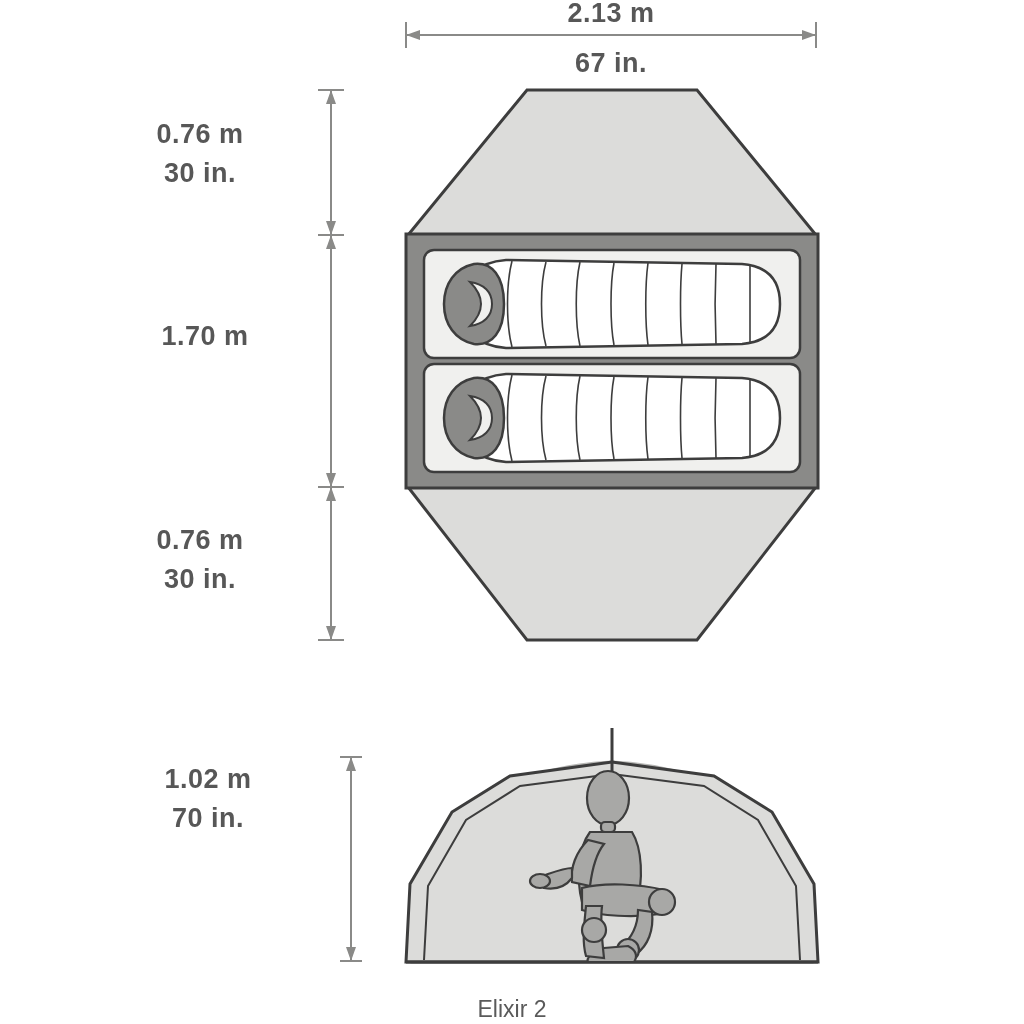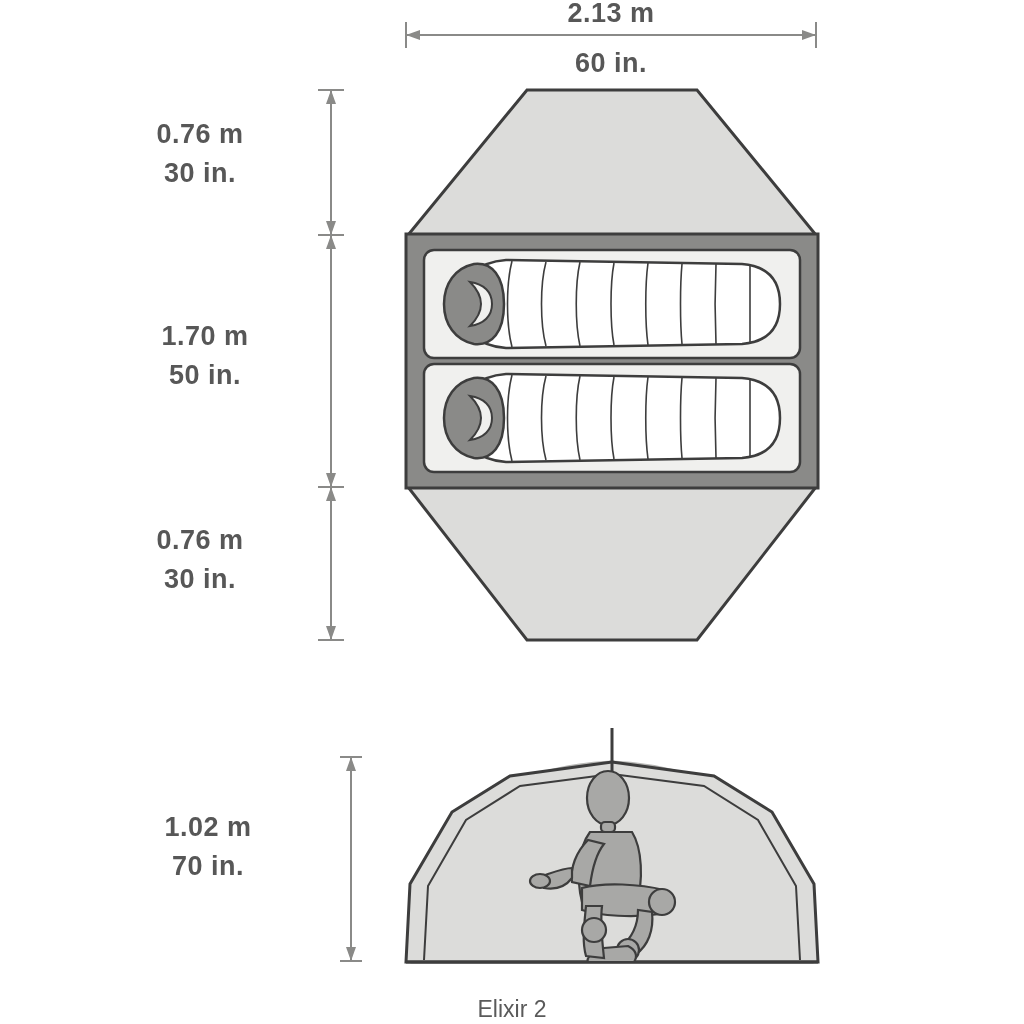--- a/index.html
+++ b/index.html
@@ -51,39 +51,38 @@
 </style>
 </head>
 <body>
 
 <div id="diagram-root">
 
   <div class="dim-label center" style="left:404px; top:-6px; width:414px;">
     <span>2.13 m</span>
   </div>
   <div class="dim-label center" style="left:404px; top:44px; width:414px;">
-    <span>60 in.</span>
+    <span>67 in.</span>
   </div>
 
   <div class="dim-label right" style="left:100px; top:115px; width:200px;">
     <div>0.76 m</div>
     <div>30 in.</div>
   </div>
 
   <div class="dim-label right" style="left:100px; top:317px; width:210px;">
     <div>1.70 m</div>
-    <div>50 in.</div>
   </div>
 
   <div class="dim-label right" style="left:100px; top:521px; width:200px;">
     <div>0.76 m</div>
     <div>30 in.</div>
   </div>
 
-  <div class="dim-label right" style="left:100px; top:808px; width:216px;">
+  <div class="dim-label right" style="left:100px; top:760px; width:216px;">
     <div>1.02 m</div>
     <div>70 in.</div>
   </div>
 
   <div class="model-name">Elixir 2</div>
 
   <svg width="1024" height="1024" viewBox="0 0 1024 1024" style="position:absolute; left:0; top:0;">
 
     <g stroke="#8a8a88" stroke-width="2" fill="none">
       <line x1="406" y1="22" x2="406" y2="48"></line>

